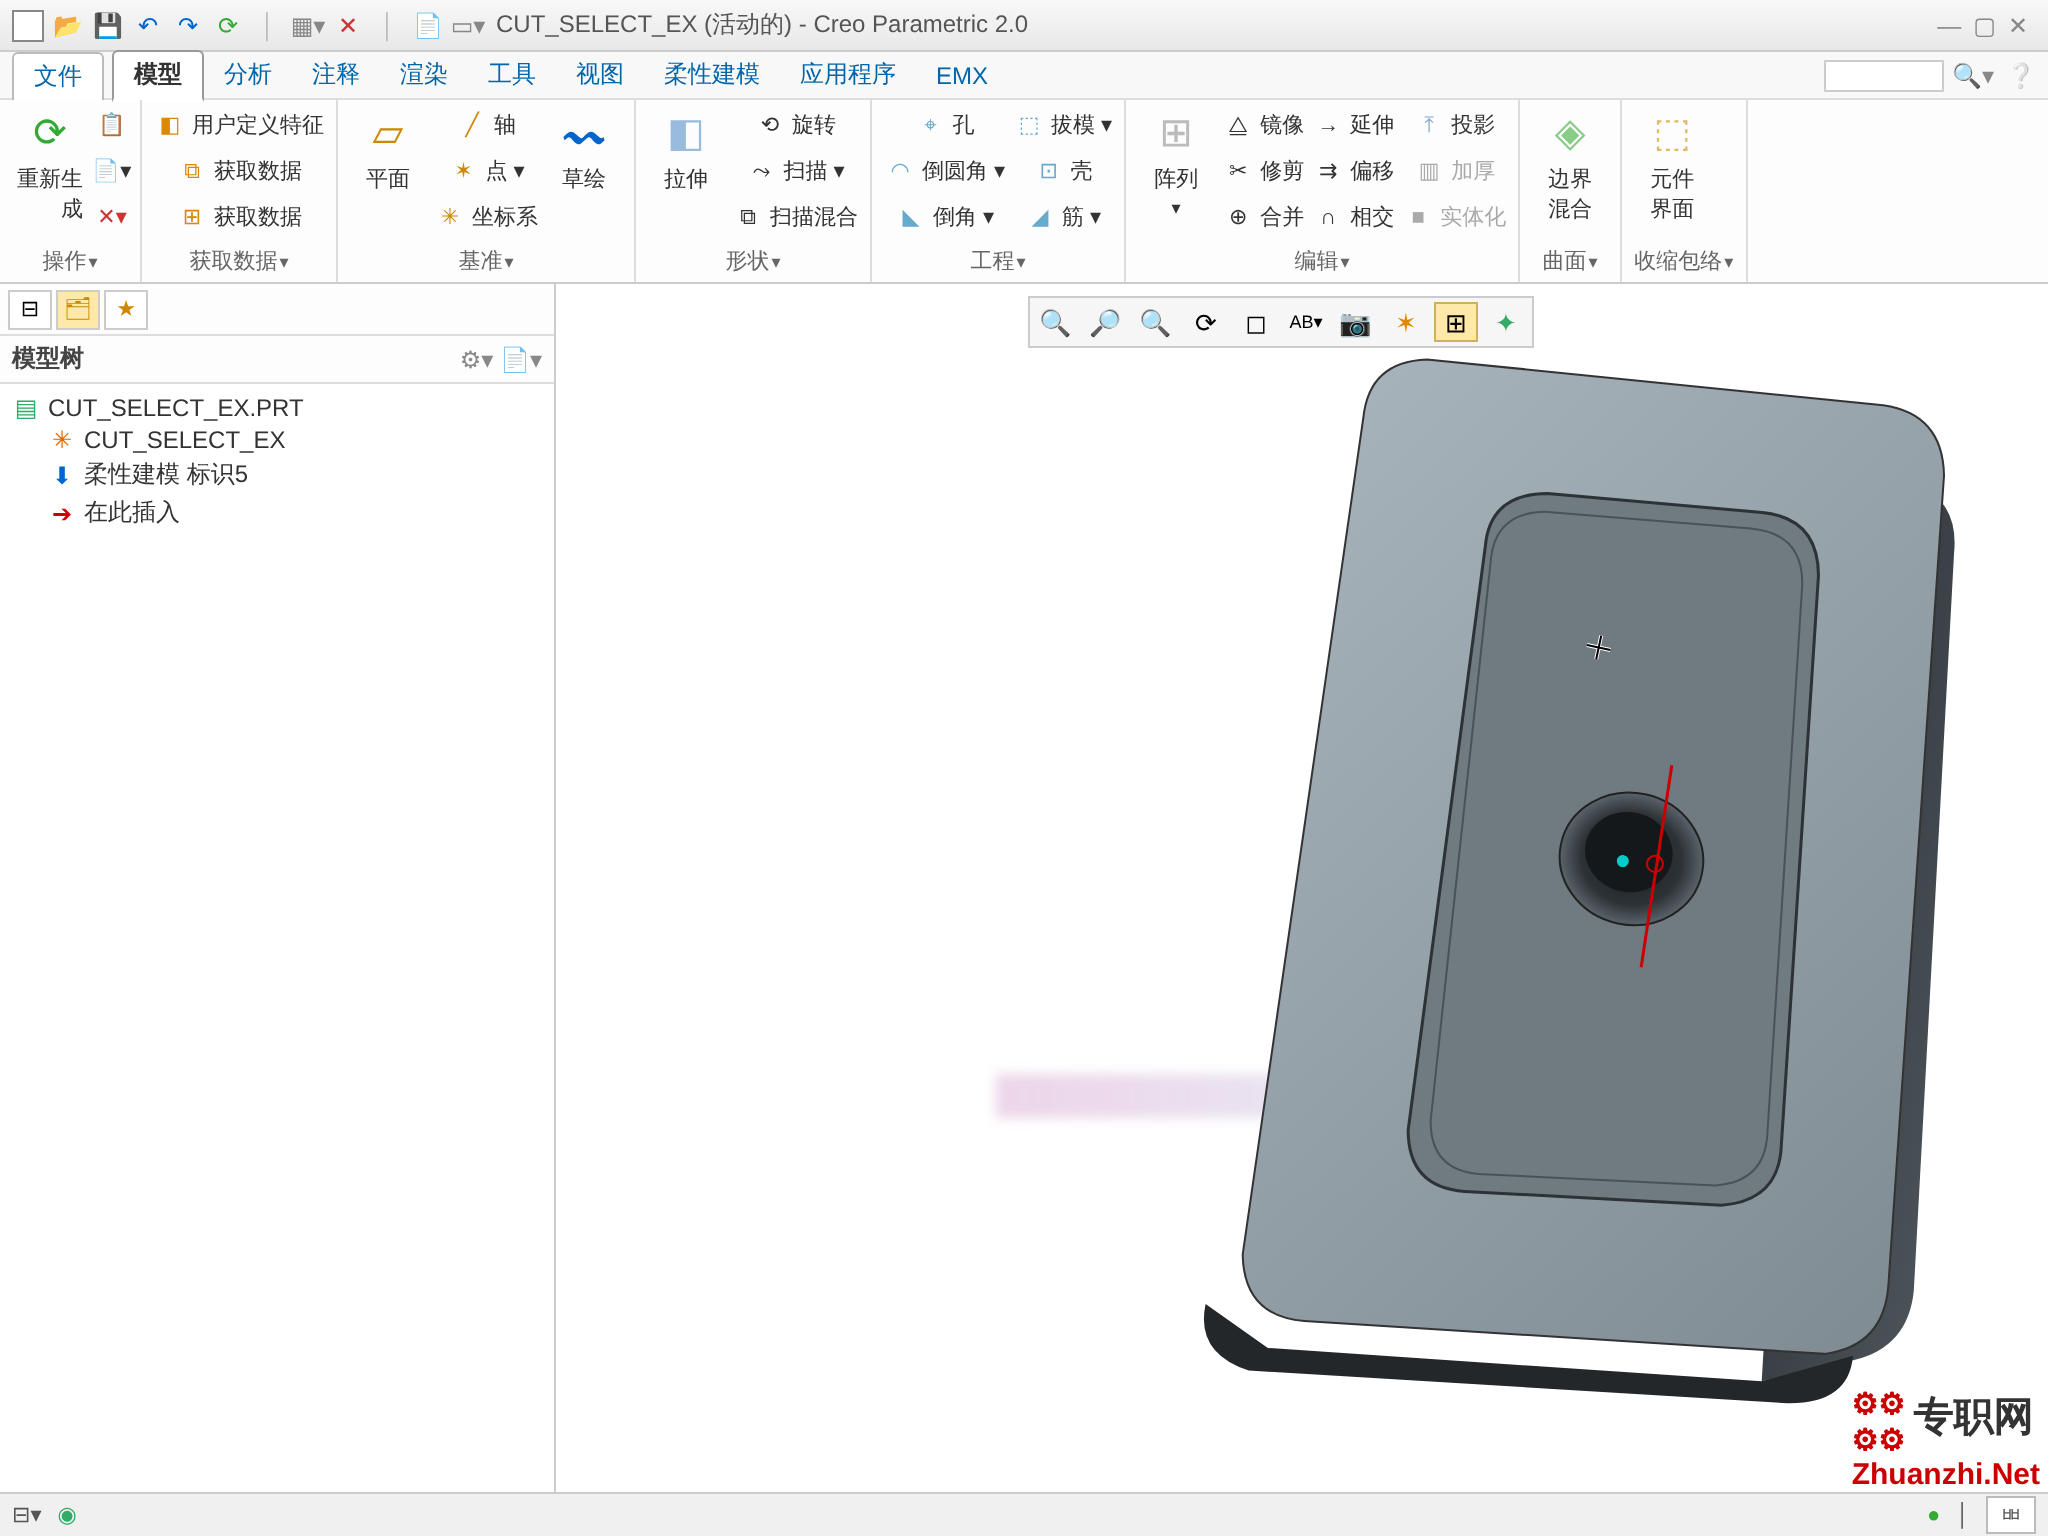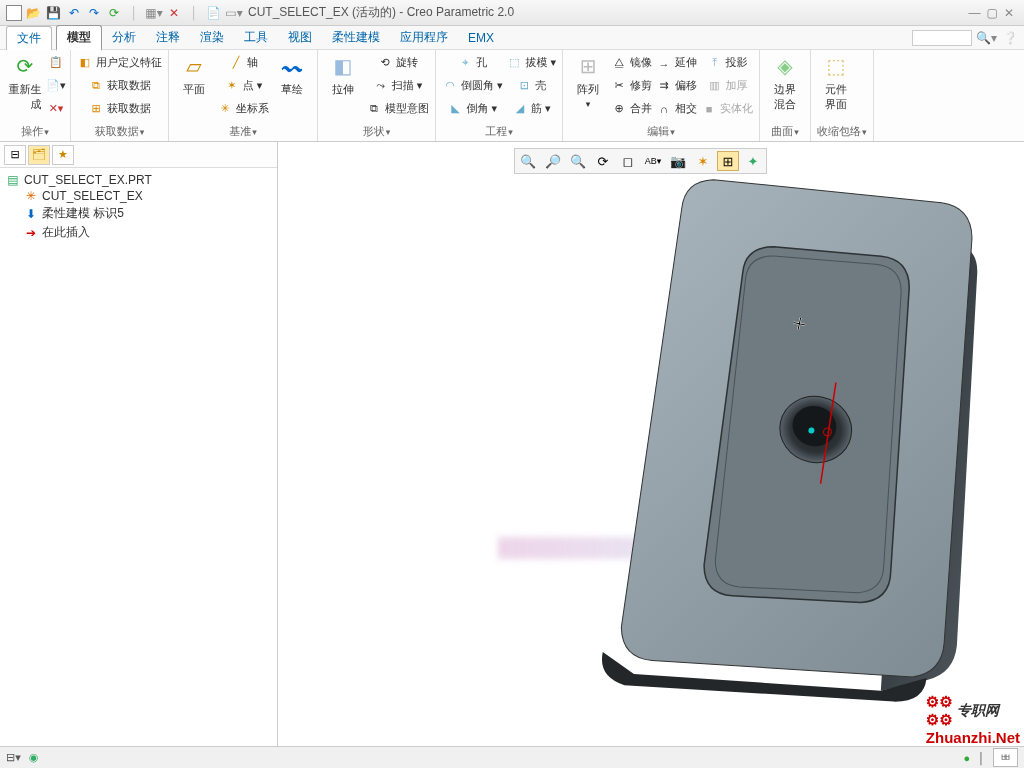--- a/index.html
+++ b/index.html
@@ -34,21 +34,21 @@
 .tree-row { display: flex; align-items: center; gap: 4px; padding: 1px 0; }
 .tree-row .ind { width: 14px; display: inline-block; }
 .tree-row .icon { width: 14px; height: 14px; display: inline-flex; align-items: center; justify-content: center; }
 .viewport { flex: 1; position: relative; background: #fff; overflow: hidden; }
 .view-toolbar { position: absolute; top: 6px; left: 236px; display: flex; gap: 3px; background: #f6f6f6; border: 1px solid #ccc; padding: 2px; }
 .view-toolbar span { width: 22px; height: 20px; display: flex; align-items: center; justify-content: center; border: 1px solid transparent; font-size: 13px; }
 .view-toolbar span.sel { background: #ffe9a8; border-color: #d0b060; }
 .statusbar { height: 22px; background: #f0f0f0; border-top: 1px solid #ccc; display: flex; align-items: center; padding: 0 6px; gap: 8px; font-size: 11px; color: #555; }
 .statusbar .spacer { flex: 1; }
 .logo-watermark { position: absolute; right: 4px; bottom: 22px; font-size: 15px; color: #c00; font-weight: bold; text-shadow: 1px 1px 0 #fff; }
-.logo-watermark .cn { color: #333; font-size: 14px; font-style: italic; }
+.logo-watermark .cn { color: #333; font-size: 20px; }
 .dropdown-arrow::after { content: "▾"; font-size: 9px; color: #666; margin-left: 1px; }
 svg.part { position: absolute; left: 210px; top: 10px; }
 .blur-txt { position: absolute; left: 220px; top: 395px; width: 390px; height: 22px; background: linear-gradient(90deg, rgba(210,150,200,.4), rgba(180,180,220,.3), rgba(200,200,200,.1)); filter: blur(3px); }
 </style>
 </head>
 <body>
 
 <div class="titlebar">
   <div class="qat">
     <span style="color:#fff;background:#fff;border:1px solid #888">▫</span>
@@ -164,21 +164,21 @@
           <span>拉伸</span>
         </div>
       <div class="rb-col">
         <div class="rb-row">
             <span class="icn">⟲</span>
             <span>旋转</span>
           </div>
         <div class="rb-row"><span class="icn">⤳</span><span>扫描</span>▾</div>
         <div class="rb-row">
             <span class="icn">⧉</span>
-            <span>模型意图</span>
+            <span>扫描混合</span>
           </div>
       </div>
     </div>
     <div class="label dropdown-arrow">形状</div>
   </div>
 
   <div class="ribbon-group">
     <div class="content">
       <div class="rb-col">
         <div class="rb-row">
@@ -275,20 +275,24 @@
     <div class="label dropdown-arrow">收缩包络</div>
   </div>
 </div>
 
 <div class="workspace">
   <div class="tree-panel">
     <div class="tree-tabs">
       <span class="tree-tab">⊟</span>
       <span class="tree-tab sel" style="color:#c80">🗂</span>
       <span class="tree-tab" style="color:#c80">★</span>
+    </div>
+    <div class="tree-header">
+      <span>模型树</span>
+      <span style="font-weight:normal;color:#888">⚙▾ 📄▾</span>
     </div>
     <div class="tree-body">
       <div class="tree-row">
           <span class="icon" style="color:#3a6">▤</span>
           <span>CUT_SELECT_EX.PRT</span>
         </div>
       <div class="tree-row">
           <span class="ind"></span>
           <span class="icon" style="color:#d60">✳</span>
           <span>CUT_SELECT_EX</span>

